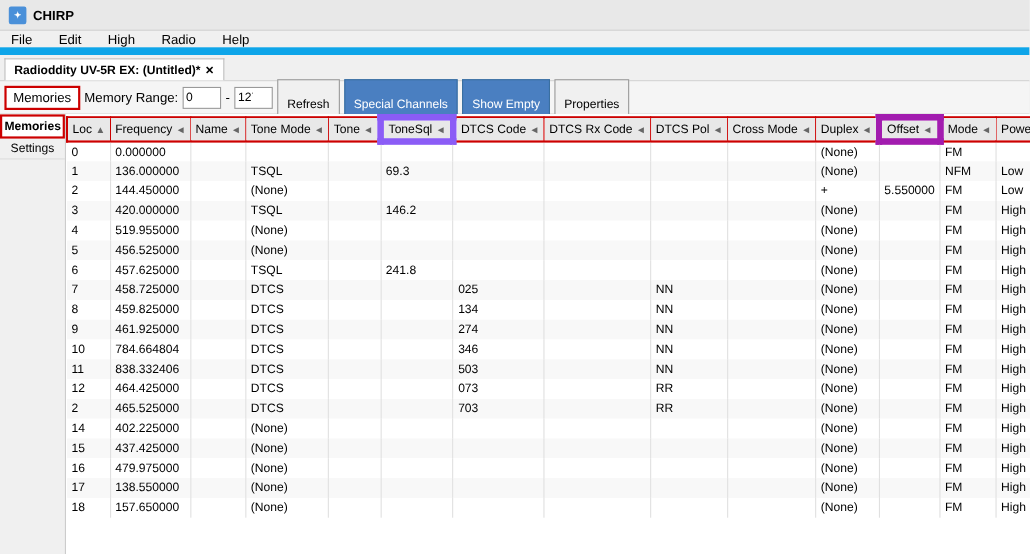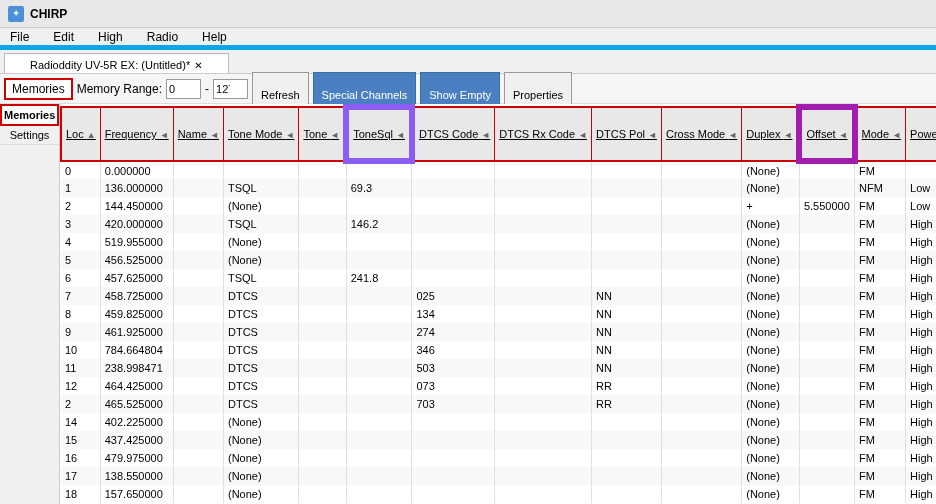--- a/index.html
+++ b/index.html
@@ -33,47 +33,48 @@
       color: white;
       font-size: 8px;
       font-weight: bold;
     }
     .menu-bar {
       background: #f0f0f0;
       height: 22px;
       display: flex;
       align-items: center;
       padding: 0 4px;
-      border-bottom: 5px solid #0ea5e9;
+      border-bottom: 7px solid #0ea5e9;
       gap: 12px;
     }
     .menu-bar span {
       cursor: pointer;
       padding: 2px 6px;
       font-size: 12px;
     }
     .tab-bar {
       background: #f0f0f0;
       height: 24px;
       display: flex;
       align-items: flex-end;
       padding: 0 4px;
       border-bottom: 1px solid #ccc;
     }
     .tab {
       background: #e0e0e0;
       border: 1px solid #bbb;
       border-bottom: none;
-      padding: 2px 25px;
+      padding: 2px 8px;
       font-size: 11px;
       cursor: pointer;
       display: flex;
-      align-items: flex-end;
+      align-items: center;
       gap: 4px;
       height: 20px;
+      font-weight: bold;
     }
     .tab.active { background: white; }
     .tab .close-btn { font-size: 10px; cursor: pointer; }
     .toolbar {
       background: #f5f5f5;
       height: 30px;
       display: flex;
       align-items: center;
       padding: 2px 4px;
       gap: 4px;
@@ -139,30 +140,29 @@
       width: 100%;
       border-collapse: collapse;
       font-size: 11px;
       white-space: nowrap;
     }
     thead tr {
       background: #e8e8e8;
       border: 1px solid #ccc;
     }
     thead th {
-      padding: 18px 4px;
+      padding: 2px 4px;
       text-align: center;
       border: 1px solid #ccc;
       font-weight: normal;
       font-size: 11px;
       position: sticky;
       top: 0;
       background: #e8e8e8;
       cursor: pointer;
-      text-decoration: underline;
     }
     thead th .sort-arrow {
       font-size: 9px;
       color: #666;
     }
     tbody tr:nth-child(even) { background: #f8f8f8; }
     tbody td {
       padding: 1px 4px;
       border-right: 1px solid #e0e0e0;
       height: 18px;
@@ -421,21 +421,21 @@
             <td class="col-dtcs-rx"></td>
             <td class="col-dtcs-pol">NN</td>
             <td class="col-cross"></td>
             <td class="col-duplex">(None)</td>
             <td class="col-offset"></td>
             <td class="col-mode">FM</td>
             <td class="col-power">High</td>
           </tr>
           <tr style="background: rgb(248, 248, 248);">
             <td class="col-loc">11</td>
-            <td class="col-freq">238.998471</td>
+            <td class="col-freq">838.332406</td>
             <td class="col-name"></td>
             <td class="col-tone-mode">DTCS</td>
             <td class="col-tone"></td>
             <td class="col-tonesql"></td>
             <td class="col-dtcs-code">503</td>
             <td class="col-dtcs-rx"></td>
             <td class="col-dtcs-pol">NN</td>
             <td class="col-cross"></td>
             <td class="col-duplex">(None)</td>
             <td class="col-offset"></td>

